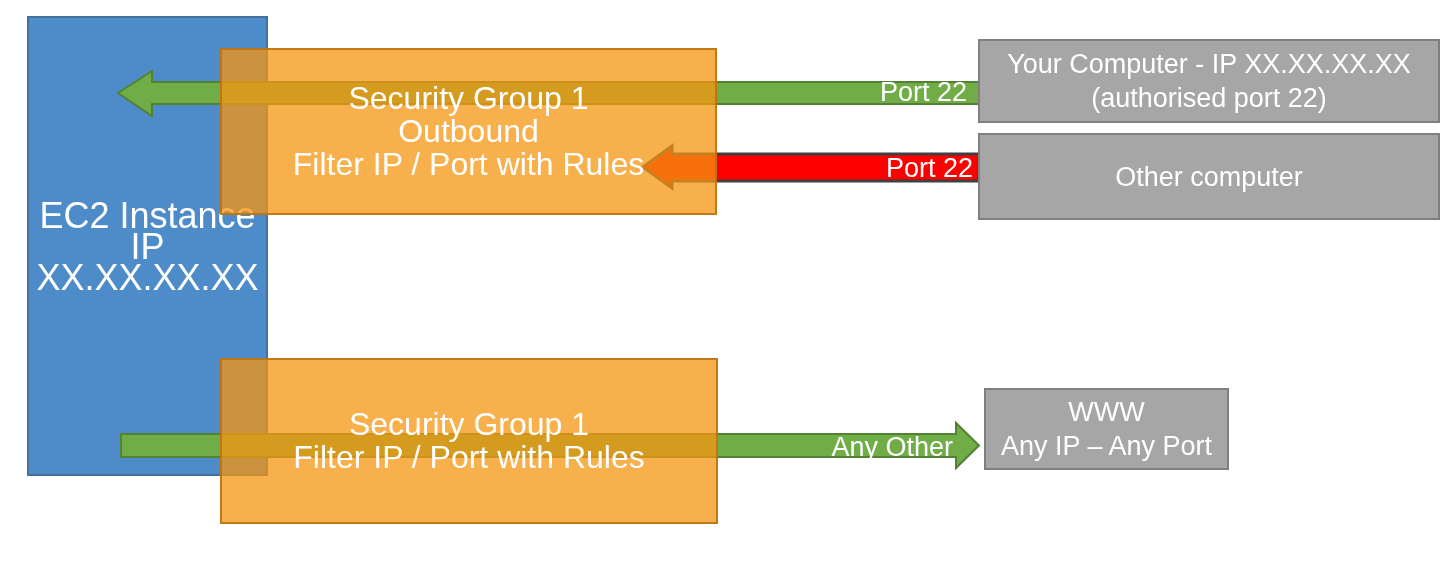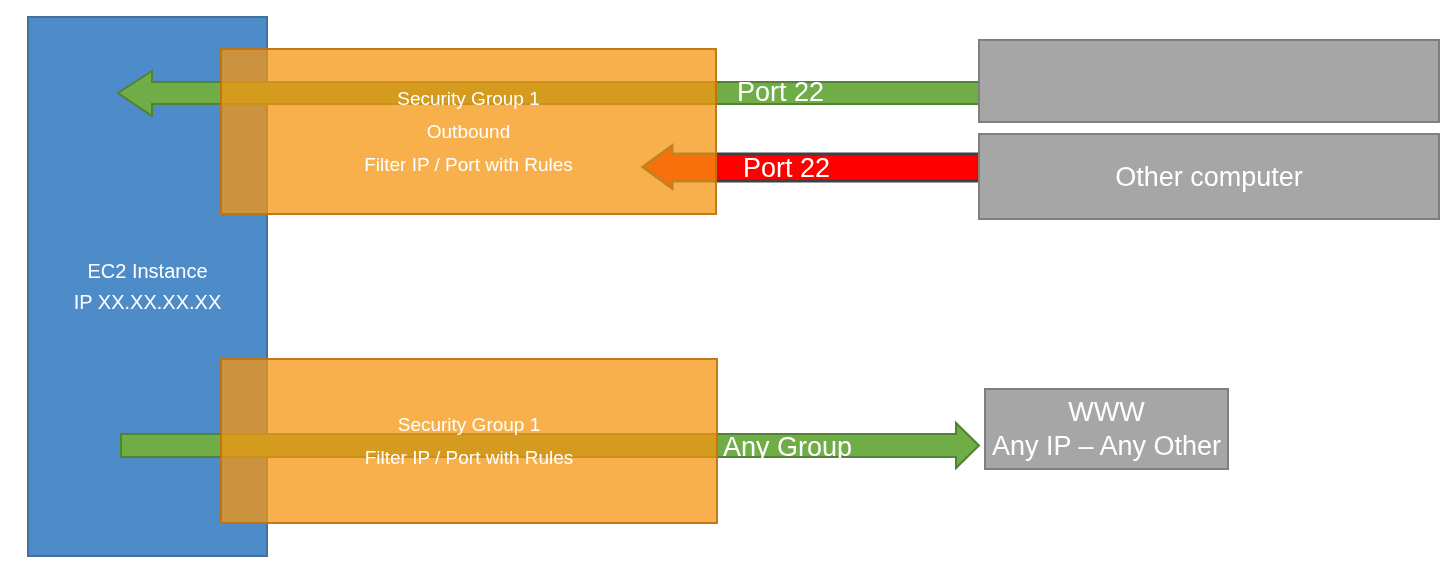--- a/index.html
+++ b/index.html
@@ -21,32 +21,32 @@
     display: flex;
     flex-direction: column;
     align-items: center;
     justify-content: center;
     text-align: center;
     color: #ffffff;
   }
   .box span { display: block; }
 
   .ec2-box {
-    left: 27px; top: 16px; width: 241px; height: 541px;
+    left: 27px; top: 16px; width: 241px; height: 460px;
     background: var(--blue-fill, #4E8BC9);
     border: 2px solid var(--blue-border, #41719C);
     z-index: 1;
-    font-size: 20px;
+    font-size: 36px;
     line-height: 31px;
   }
   .orange-box {
     background: var(--orange-fill, rgba(246,150,16,0.75));
     border: 2px solid var(--orange-border, rgba(186,112,15,0.85));
     z-index: 3;
-    font-size: 19px;
+    font-size: 32px;
     line-height: 33px;
   }
   .orange-box.inbound  { left: 220px; top: 48px;  width: 497px; height: 167px; }
   .orange-box.outbound { left: 220px; top: 358px; width: 498px; height: 166px; }
 
   .gray-box {
     background: var(--gray-fill, #A6A6A6);
     border: 2px solid var(--gray-border, #7F7F7F);
     z-index: 4;
     font-size: 27px;
@@ -75,20 +75,21 @@
     stroke-linejoin: miter;
   }
 
   .arrow-label {
     position: absolute;
     z-index: 6;
     width: 230px;
     color: #ffffff;
     font-size: 27px;
     line-height: 32px;
+    text-align: right;
     white-space: nowrap;
   }
   .arrow-label.inbound-allowed { left: 737px; top: 76px;  }
   .arrow-label.inbound-blocked { left: 743px; top: 152px; }
   .arrow-label.outbound        { left: 723px; top: 431px; }
 </style>
 </head>
 <body>
 
 <div id="canvas">
@@ -109,28 +110,30 @@
     <span>Outbound</span>
     <span>Filter IP / Port with Rules</span>
   </div>
 
   <div class="box orange-box outbound">
     <span>Security Group 1</span>
     <span>Filter IP / Port with Rules</span>
   </div>
 
   <div class="box gray-box your-computer">
+    <span>Your Computer - IP XX.XX.XX.XX</span>
+    <span>(authorised port 22)</span>
   </div>
 
   <div class="box gray-box other-computer">
     <span>Other computer</span>
   </div>
 
   <div class="box gray-box www">
     <span>WWW</span>
-    <span>Any IP – Any Other</span>
+    <span>Any IP – Any Port</span>
   </div>
 
   <div class="arrow-label inbound-allowed">Port 22</div>
   <div class="arrow-label inbound-blocked">Port 22</div>
-  <div class="arrow-label outbound">Any Group</div>
+  <div class="arrow-label outbound">Any Other</div>
 
 </div>
 
 </body></html>

